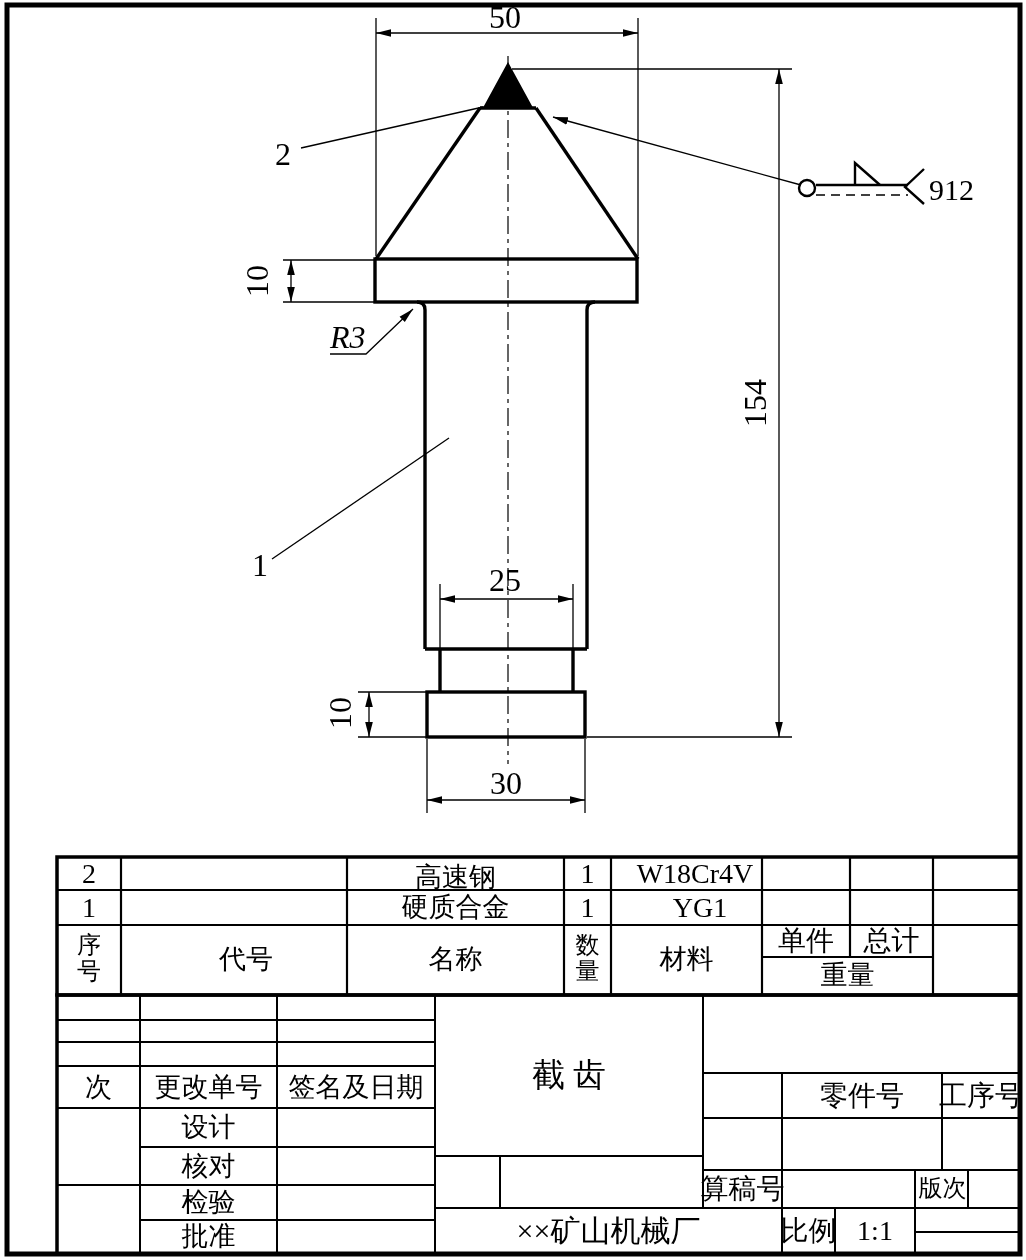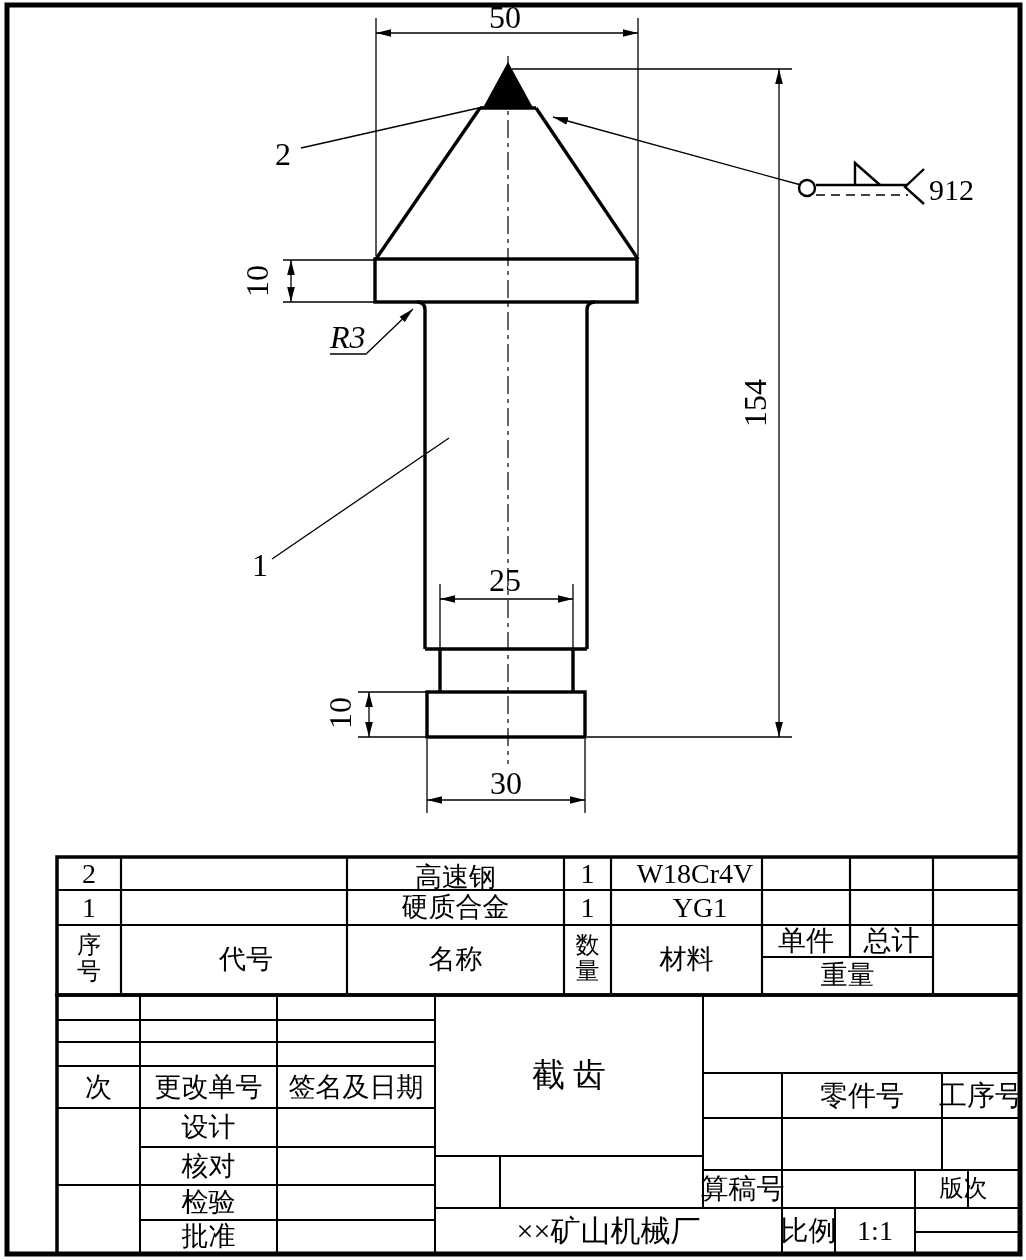--- a/index.html
+++ b/index.html
@@ -176,17 +176,17 @@
   <div class="cell fs27" style="left:140px;top:1147px;width:137px;height:38px;">核对</div>
   <div class="cell fs27" style="left:140px;top:1185px;width:137px;height:35px;">检验</div>
   <div class="cell fs27" style="left:140px;top:1220px;width:137px;height:33px;">批准</div>
 
   <div class="cell fs33 sp" style="left:435px;top:995px;width:268px;height:161px;">截齿</div>
   <div class="cell fs30" style="left:435px;top:1208px;width:347px;height:46px;">××矿山机械厂</div>
 
   <div class="cell fs28" style="left:782px;top:1073px;width:160px;height:45px;">零件号</div>
   <div class="cell fs25" style="left:942px;top:1073px;width:78px;height:45px;">工序号</div>
   <div class="cell fs25" style="left:703px;top:1170px;width:79px;height:38px;border-radius:8px;">算稿号</div>
-  <div class="cell fs24" style="left:915px;top:1170px;width:55px;height:38px;padding-left:21px;">版次</div>
+  <div class="cell fs24" style="left:915px;top:1170px;width:55px;height:38px;">版次</div>
   <div class="cell fs25" style="left:782px;top:1208px;width:53px;height:46px;">比例</div>
   <div class="cell fs28" style="left:835px;top:1208px;width:80px;height:46px;">1:1</div>
 
 </div>
 
 </body></html>

